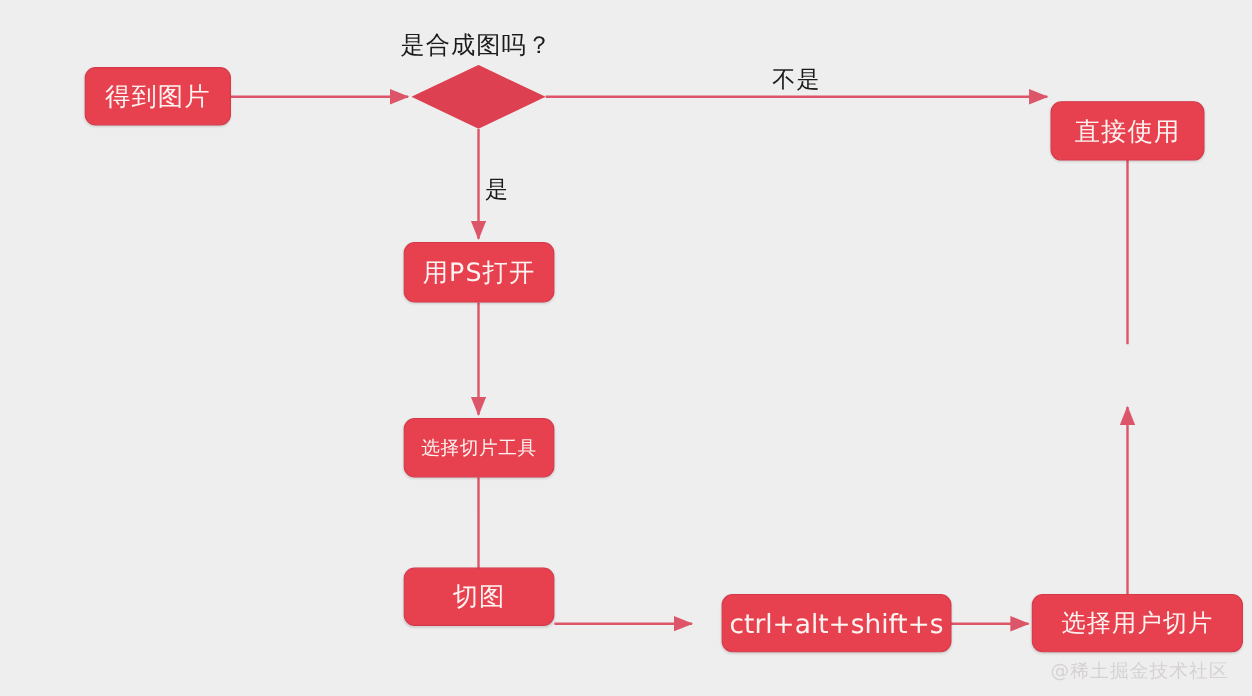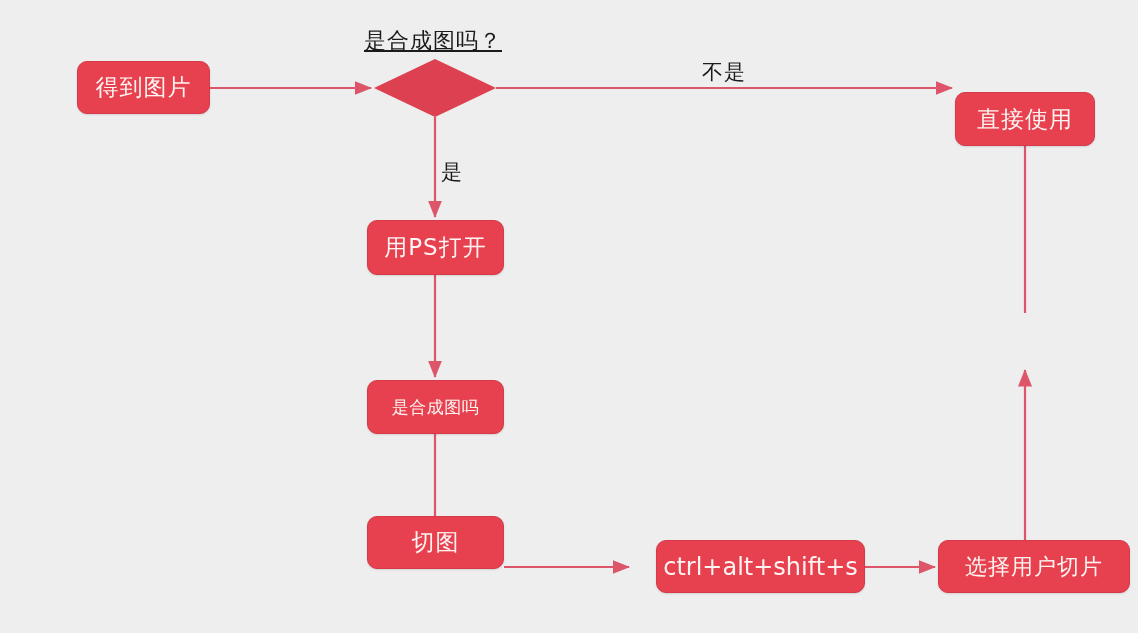--- a/index.html
+++ b/index.html
@@ -100,35 +100,36 @@
 
     <line x1="1025" y1="540" x2="1025" y2="370" stroke="#dd5568" stroke-width="2.2" marker-end="url(#arrow)"></line>
 
     <line x1="1025" y1="313" x2="1025" y2="117" stroke="#dd5568" stroke-width="2.2" marker-end="url(#arrow)"></line>
   </svg>
 
   <div class="diamond-wrap" style="left:374px; top:59px; width:122px; height:58px;">
     <div class="diamond"></div>
   </div>
 
-  <div class="float-label" style="left:364px; top:26px; font-size:22px; letter-spacing:1px;text-decoration:underline;">是合成图吗？</div>
+  <div class="float-label" style="left:364px; top:26px; font-size:22px; letter-spacing:1px;">是合成图吗？</div>
 
   <div class="node" style="left:77px; top:61px; width:133px; height:53px; font-size:23px;">得到图片</div>
 
   <div class="node" style="left:955px; top:60px; width:140px; height:54px; font-size:23px;margin-top:32px;">直接使用</div>
 
   <div class="node" style="left:367px; top:220px; width:137px; height:55px; font-size:23px;">用PS打开</div>
 
-  <div class="node small-text" style="left:367px; top:380px; width:137px; height:54px; font-size:17px;">是合成图吗</div>
+  <div class="node small-text" style="left:367px; top:380px; width:137px; height:54px; font-size:17px;">选择切片工具</div>
 
   <div class="node" style="left:367px; top:516px; width:137px; height:53px; font-size:23px;">切图</div>
 
   <div class="node" style="left:656px; top:540px; width:209px; height:53px; font-size:24px; letter-spacing:0px;">ctrl+alt+shift+s</div>
 
   <div class="node" style="left:938px; top:540px; width:192px; height:53px; font-size:22px;">选择用户切片</div>
 
 
   <div class="edge-label" style="left:441px; top:158px;">是</div>
 
   <div class="edge-label" style="left:702px; top:58px;">不是</div>
 
+  <div class="watermark" style="left:955px; top:598px;">@稀土掘金技术社区</div>
 
 </div>
 
 </body></html>

